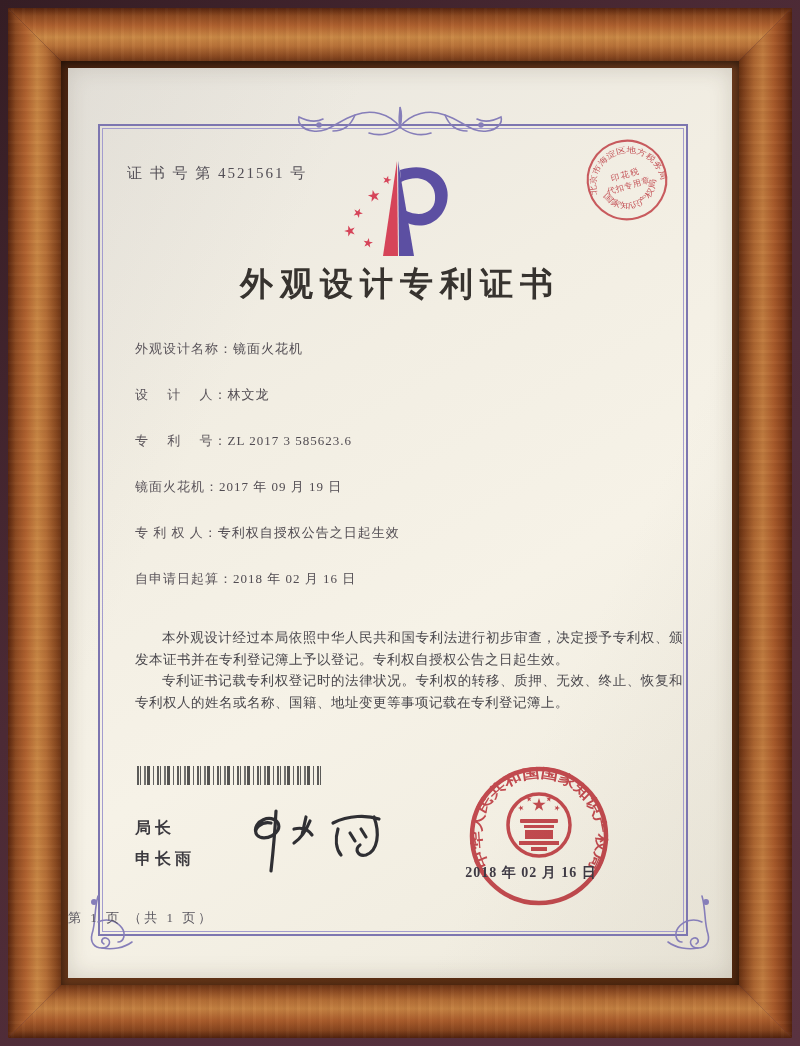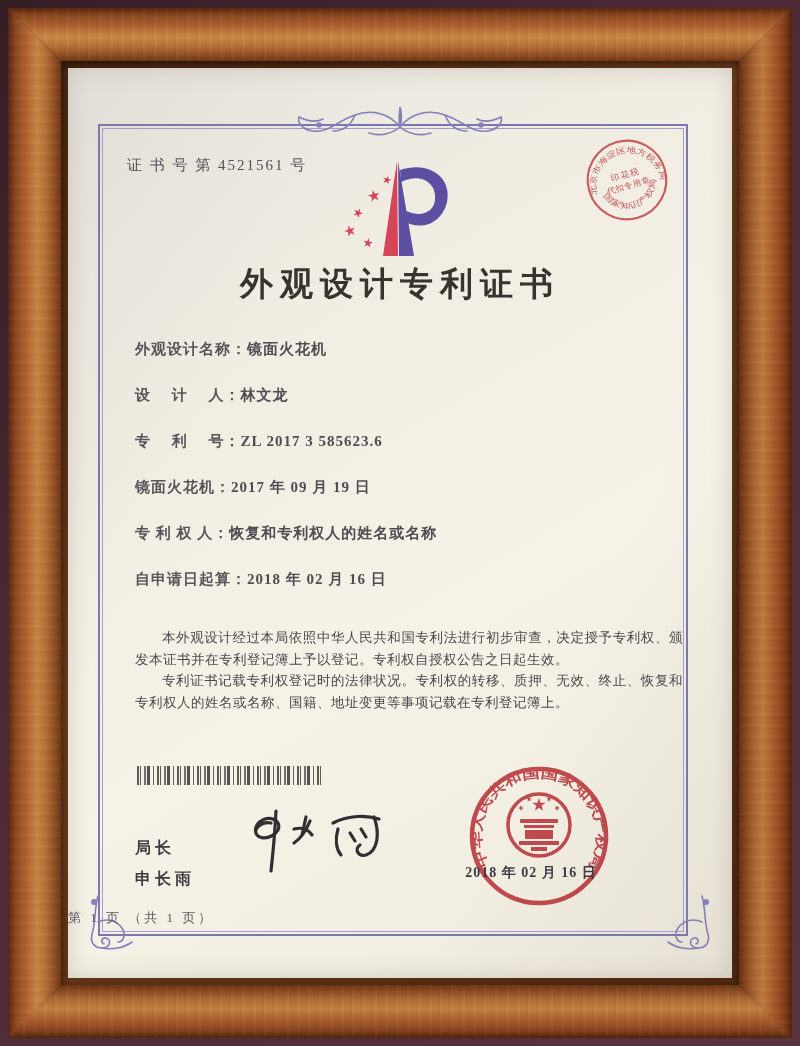--- a/index.html
+++ b/index.html
@@ -40,47 +40,47 @@
   .border-rect { position:absolute; left:30px; top:56px; width:590px; height:812px;
     border:2px solid #7d76b0; }
   .border-rect::before { content:''; position:absolute; inset:2px; border:1px solid #a39cce; }
 
   .ornament-top { position:absolute; left:217px; top:33px; width:230px; height:46px; }
   .corner-flourish { position:absolute; width:52px; height:62px; }
   .corner-flourish.bl { left:16px; top:824px; }
   .corner-flourish.br { left:596px; top:824px; transform:scaleX(-1); }
 
   
-  .cert-no { position:absolute; left:59px; top:88px; font-size:15px; color:#534f56; letter-spacing:2px; }
+  .cert-no { position:absolute; left:59px; top:96px; font-size:15px; color:#534f56; letter-spacing:2px; }
 
   .logo { position:absolute; left:272px; top:90px; width:120px; height:104px; }
 
   .tax-seal { position:absolute; left:509px; top:62px; width:100px; height:100px;
     transform:rotate(-16deg); opacity:.92; mix-blend-mode:multiply; }
 
   .title { position:absolute; left:0; top:194px; width:100%; text-align:center;
     font-size:33px; font-weight:700; letter-spacing:7px; color:#37332f; }
 
   .fields { position:absolute; left:67px; top:272px; }
-  .field { height:18px; margin-bottom:28px; font-size:15px; color:#5a545a; letter-spacing:1px; white-space:nowrap;font-weight:bold; }
+  .field { height:18px; margin-bottom:28px; font-size:13px; color:#5a545a; letter-spacing:1px; white-space:nowrap; }
   .field .val { color:#514c52; }
 
   .body-text { position:absolute; left:67px; top:542px; width:548px;
     font-size:13.5px; line-height:21.5px; color:#4a484d; text-align:justify; letter-spacing:.5px;margin-top:17px; }
   .body-text p { text-indent:2em; }
 
   .barcode { position:absolute; left:69px; top:698px; width:184px; height:19px; opacity:.82;
     background:repeating-linear-gradient(90deg,
       #3a3a3a 0 2px, transparent 2px 3px,
       #3a3a3a 3px 4px, transparent 4px 7px,
       #555    7px 9px, transparent 9px 10px,
       #2f2f2f 10px 13px, transparent 13px 16px,
       #444   16px 17px, transparent 17px 20px); }
 
-  .signer { position:absolute; left:67px; top:764px; font-size:16px; font-weight:700;
+  .signer { position:absolute; left:67px; top:744px; font-size:16px; font-weight:700;
     color:#3d3b40; letter-spacing:4px; line-height:31px; }
 
   .signature { position:absolute; left:170px; top:737px; width:150px; height:70px; }
 
   .office-seal { position:absolute; left:396px; top:693px; width:150px; height:150px;
     opacity:.93; mix-blend-mode:multiply; }
   .issue-date { position:absolute; left:383px; top:796px; width:160px; text-align:center;
     font-size:14px; font-weight:700; color:#3e3a44; letter-spacing:1px; z-index:5; }
 
   .footer { position:absolute; left:0; top:841px; width:100%; 
@@ -181,21 +181,21 @@
       <div class="field">
         <span class="lbl">设　 计　 人：</span><span class="val">林文龙</span>
       </div>
       <div class="field">
         <span class="lbl">专　 利　 号：</span><span class="val">ZL 2017 3 585623.6</span>
       </div>
       <div class="field">
         <span class="lbl">镜面火花机：</span><span class="val">2017 年 09 月 19 日</span>
       </div>
       <div class="field">
-        <span class="lbl">专 利 权 人：</span><span class="val">恢复和专利权人的姓名或名称</span>
+        <span class="lbl">专 利 权 人：</span><span class="val">专利权自授权公告之日起生效</span>
       </div>
       <div class="field">
         <span class="lbl">自申请日起算：</span><span class="val">2018 年 02 月 16 日</span>
       </div>
     </div>
 
     <div class="body-text">
       <p>本外观设计经过本局依照中华人民共和国专利法进行初步审查，决定授予专利权、颁发本证书并在专利登记簿上予以登记。专利权自授权公告之日起生效。</p>
       <p>专利证书记载专利权登记时的法律状况。专利权的转移、质押、无效、终止、恢复和专利权人的姓名或名称、国籍、地址变更等事项记载在专利登记簿上。</p>
     </div>

